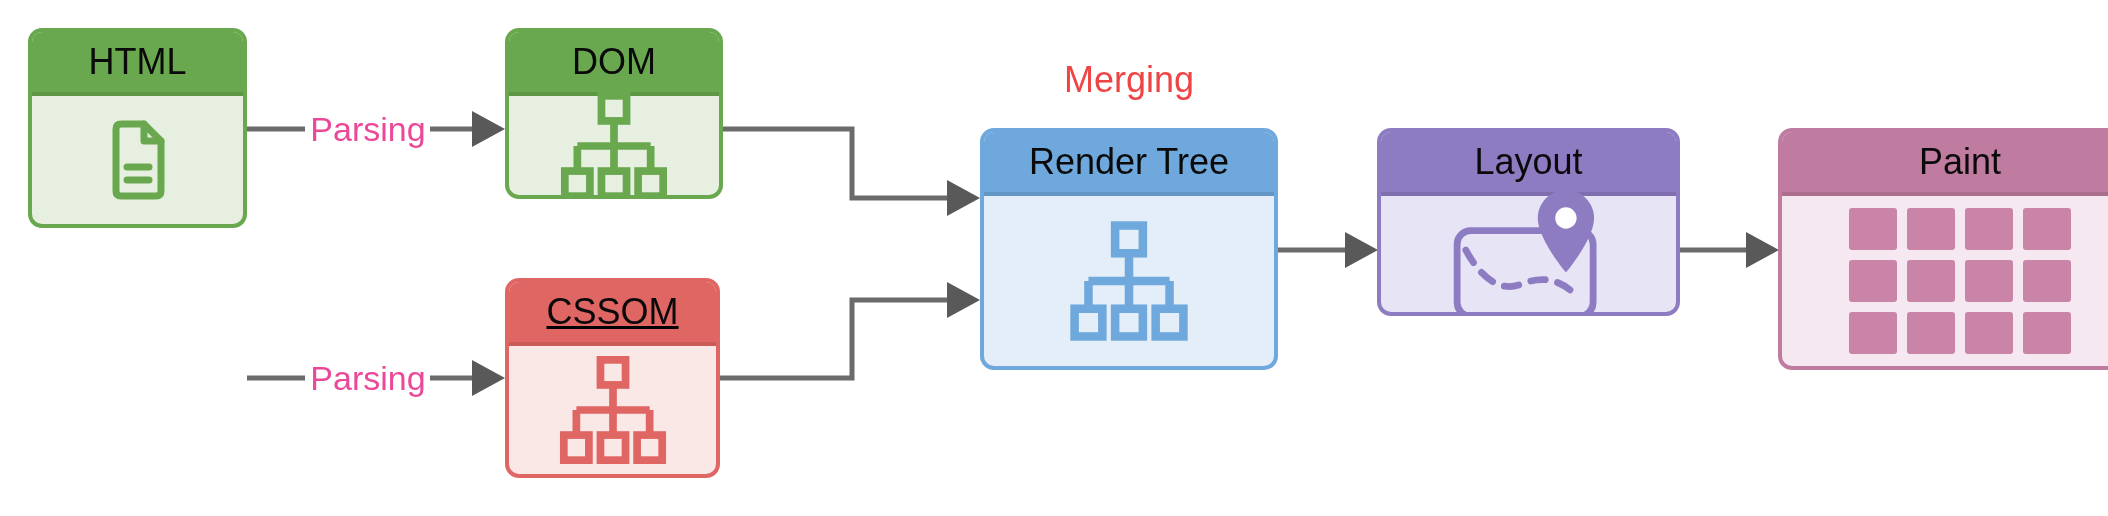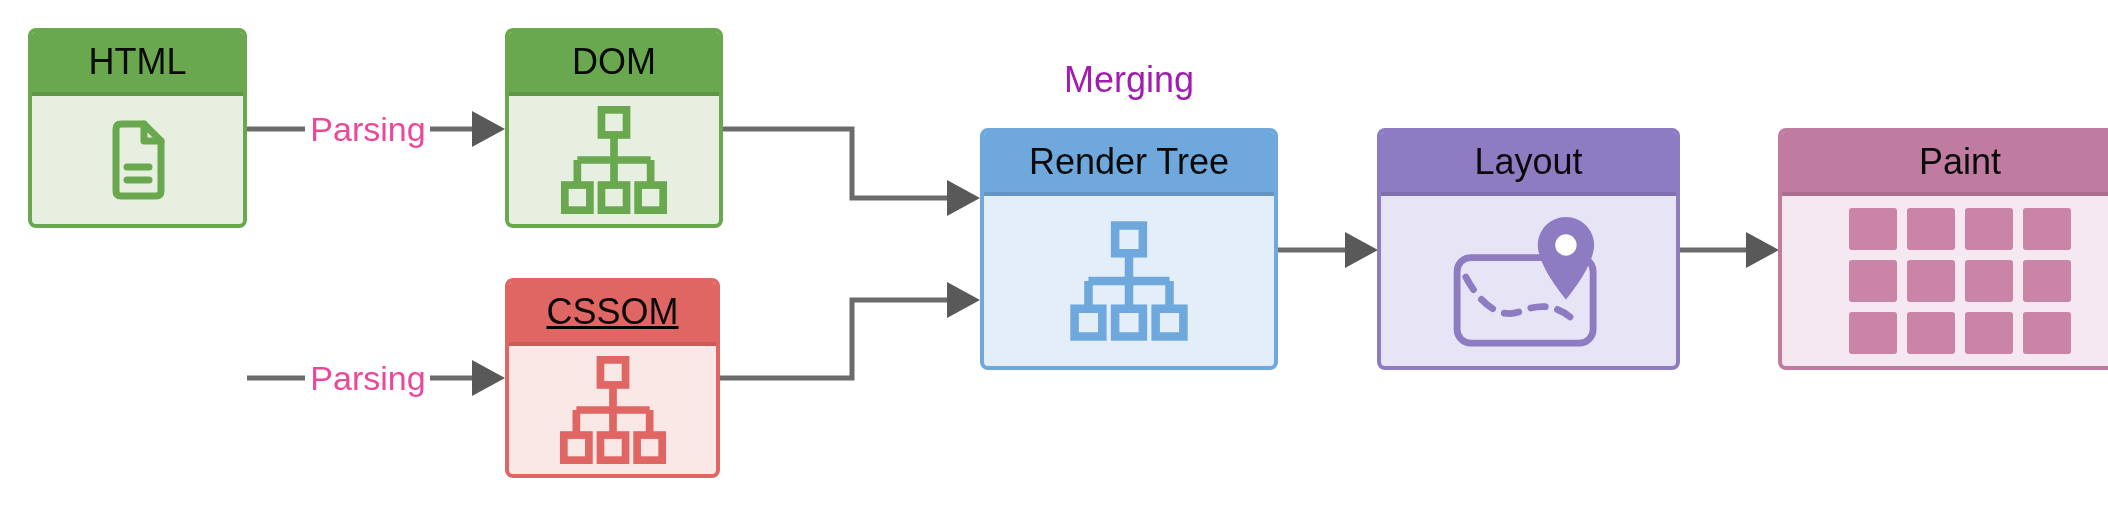--- a/index.html
+++ b/index.html
@@ -7,51 +7,51 @@
     position:relative;width:2108px;height:516px;background:#ffffff;overflow:hidden;
     font-family:"Liberation Sans",sans-serif;
   }
   .wires{position:absolute;left:0;top:0;width:2108px;height:516px;}
   .wires line,.wires path{stroke:var(--wire,#6b6b6b);stroke-width:5;fill:none;}
   .wires polygon{fill:var(--wirehead,#595959);stroke:none;}
 
   .stage{
     position:absolute;box-sizing:border-box;
     border:4px solid var(--accent,#888);
-    border-radius:8px;
+    border-radius:14px;
     background:var(--light,#eee);
     overflow:hidden;
   }
   .hdr{
     height:60px;background:var(--accent,#888);
     border-bottom:4px solid rgba(0,0,0,0.10);
     display:flex;align-items:center;justify-content:center;
     font-size:36px;color:#0a0a0a;white-space:nowrap;
   }
   .stage-body{
     position:absolute;left:0;right:0;top:64px;bottom:0;
     display:flex;align-items:center;justify-content:center;
     color:var(--accent,#888);
   }
   .icon{display:block;}
   .icon *{vector-effect:none;}
 
   
   .pos-html  {left:28px;  top:28px;  width:219px;height:200px;}
-  .pos-dom   {left:505px; top:28px;  width:218px;height:200px;}
+  .pos-dom   {left:505px; top:28px;  width:218px;height:171px;}
   .pos-css   {left:28px;  top:278px; width:219px;height:200px;}
   .pos-cssom {left:505px; top:278px; width:215px;height:200px;text-decoration:underline;}
   .pos-render{left:980px; top:128px; width:298px;height:242px;}
-  .pos-layout{left:1377px;top:128px; width:303px;height:242px;}
+  .pos-layout{left:1377px;top:128px; width:303px;height:188px;}
   .pos-paint {left:1778px;top:128px; width:364px;height:242px;}
 
   .lbl{position:absolute;color:#ec4899;font-size:34px;text-align:center;line-height:1;}
   .lbl-parsing-top   {left:295px; top:112px; width:146px;}
   .lbl-parsing-bottom{left:295px; top:361px; width:146px;}
-  .lbl-merging       {left:1019px;top:62px;  width:220px;color:#a21caf;font-size:36px;}
+  .lbl-merging       {left:1019px;top:62px;  width:220px;color:#ef4444;font-size:36px;}
 
   .tile-grid{
     display:grid;grid-template-columns:repeat(4,48px);grid-auto-rows:42px;
     gap:10px 10px;
   }
   .tile{background:var(--tile,#ca84a8);border-radius:3px;}
 </style>
 </head>
 <body>
 

